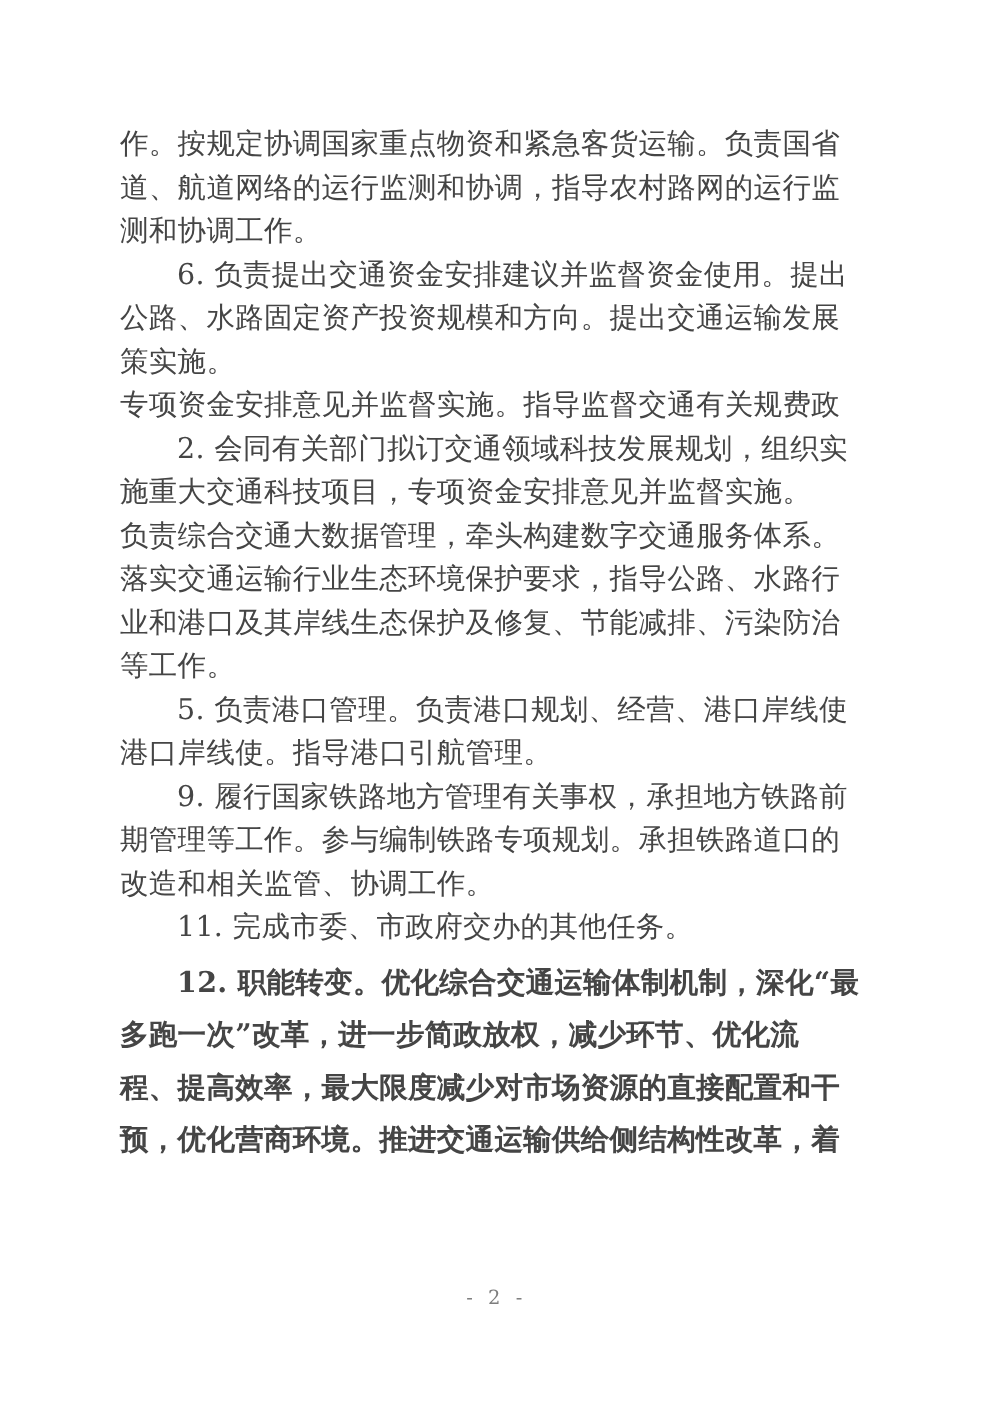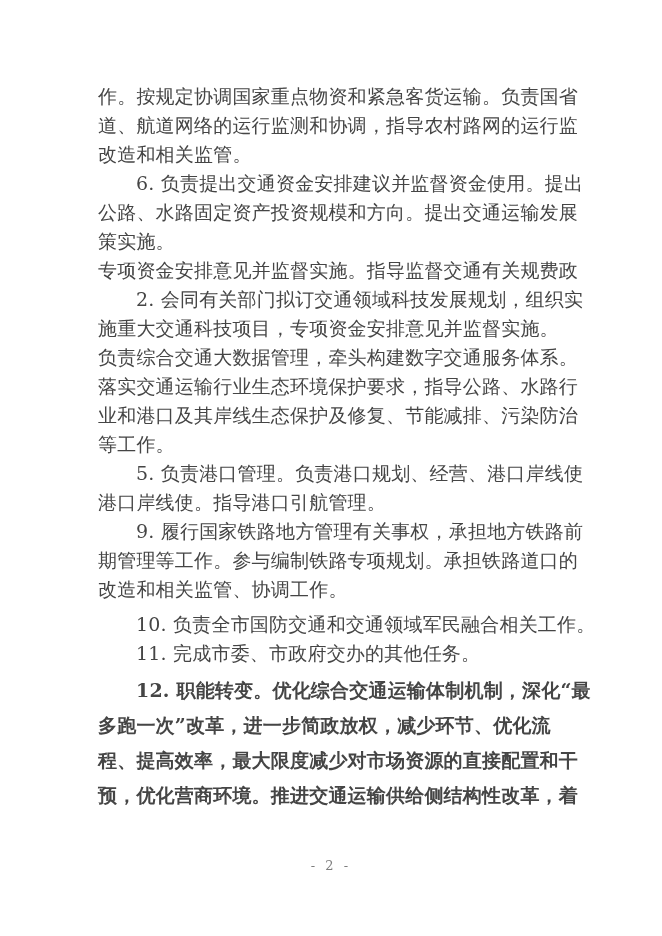--- a/index.html
+++ b/index.html
@@ -11,21 +11,21 @@
     position: relative;
     width: 662px;
     height: 936px;
     background: #ffffff;
     overflow: hidden;
     font-family: "DejaVu Serif", "Liberation Serif", serif;
     color: #454545;
   }
   .text-block {
     position: absolute;
-    left: 98px;
+    left: 80px;
     top: 82px;
     width: 478px;
   }
   .para {
     margin: 0;
     padding: 0;
   }
   .line {
     height: 29px;
     line-height: 29px;
@@ -56,21 +56,21 @@
 </style>
 </head>
 <body>
 
 <div class="page">
   <div class="text-block">
 
     <div class="para">
       <div class="line">作。按规定协调国家重点物资和紧急客货运输。负责国省</div>
       <div class="line">道、航道网络的运行监测和协调，指导农村路网的运行监</div>
-      <div class="line">改造和相关监管。</div>
+      <div class="line">测和协调工作。</div>
     </div>
 
     <div class="para">
       <div class="line indent">6. 负责提出交通资金安排建议并监督资金使用。提出</div>
       <div class="line">公路、水路固定资产投资规模和方向。提出交通运输发展</div>
       <div class="line">策实施。</div>
       <div class="line">专项资金安排意见并监督实施。指导监督交通有关规费政</div>
     </div>
 
     <div class="para">
@@ -86,23 +86,20 @@
       <div class="line indent">5. 负责港口管理。负责港口规划、经营、港口岸线使</div>
       <div class="line">港口岸线使。指导港口引航管理。</div>
     </div>
 
     <div class="para">
       <div class="line indent">9. 履行国家铁路地方管理有关事权，承担地方铁路前</div>
       <div class="line">期管理等工作。参与编制铁路专项规划。承担铁路道口的</div>
       <div class="line">改造和相关监管、协调工作。</div>
     </div>
 
-    <div class="para para-10">
-      <div class="line indent">10. 负责全市国防交通和交通领域军民融合相关工作。</div>
-    </div>
 
     <div class="para">
       <div class="line indent">11. 完成市委、市政府交办的其他任务。</div>
     </div>
 
     <div class="para para-12">
       <div class="line indent">12. 职能转变。优化综合交通运输体制机制，深化“最</div>
       <div class="line">多跑一次”改革，进一步简政放权，减少环节、优化流</div>
       <div class="line">程、提高效率，最大限度减少对市场资源的直接配置和干</div>
       <div class="line">预，优化营商环境。推进交通运输供给侧结构性改革，着</div>

